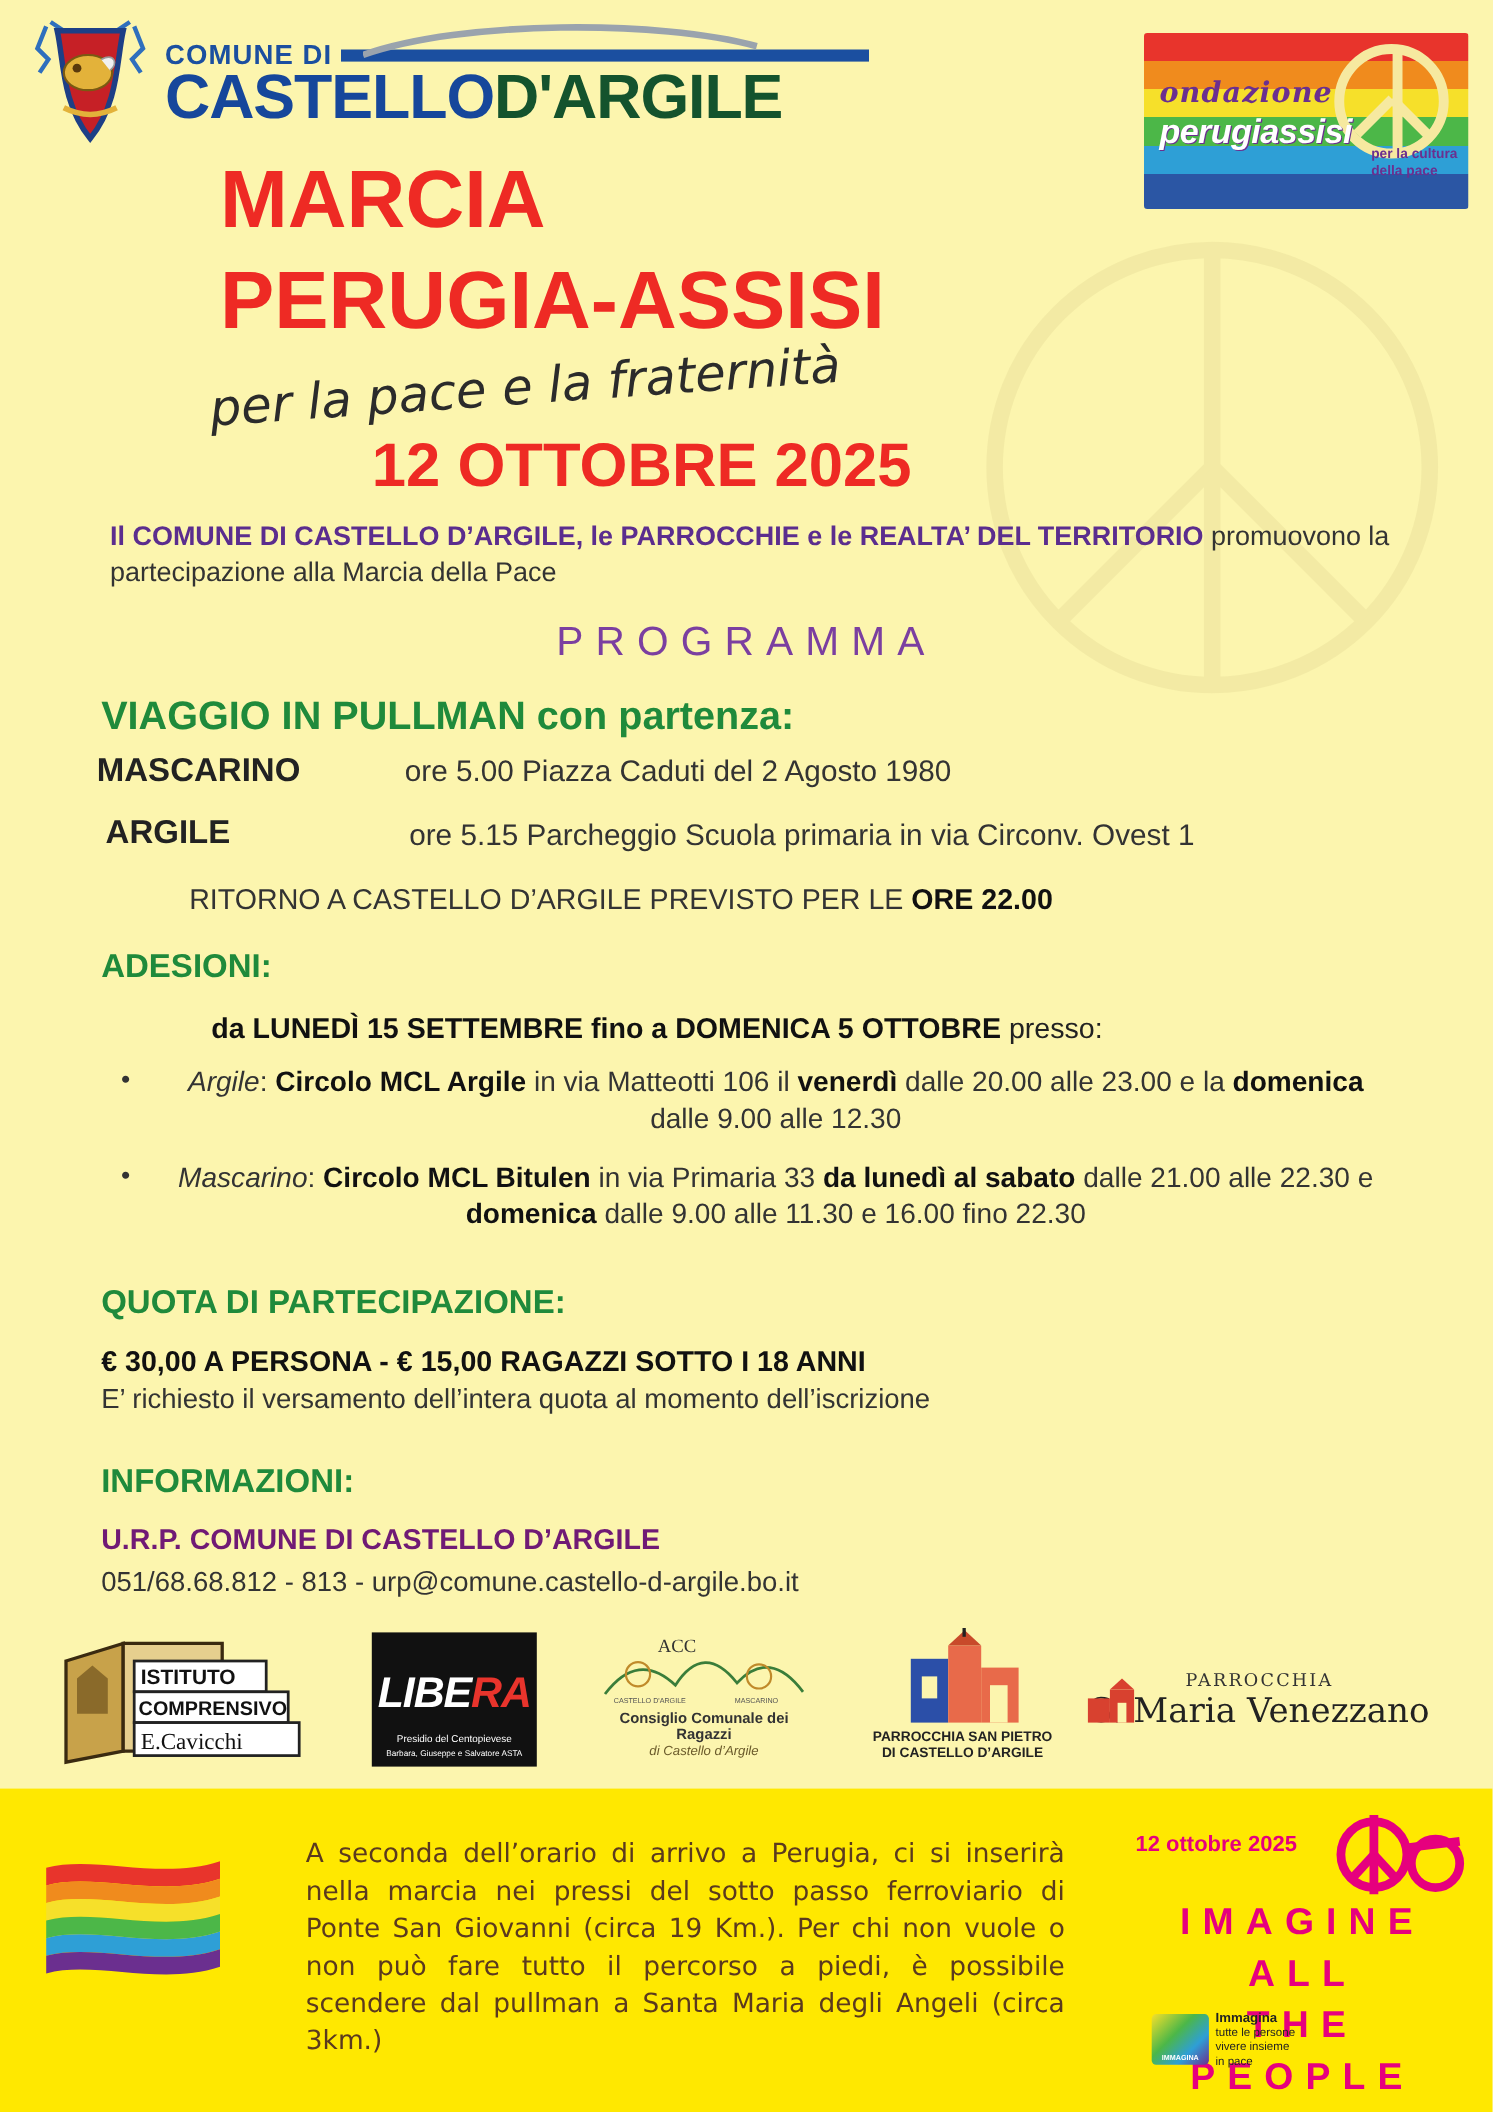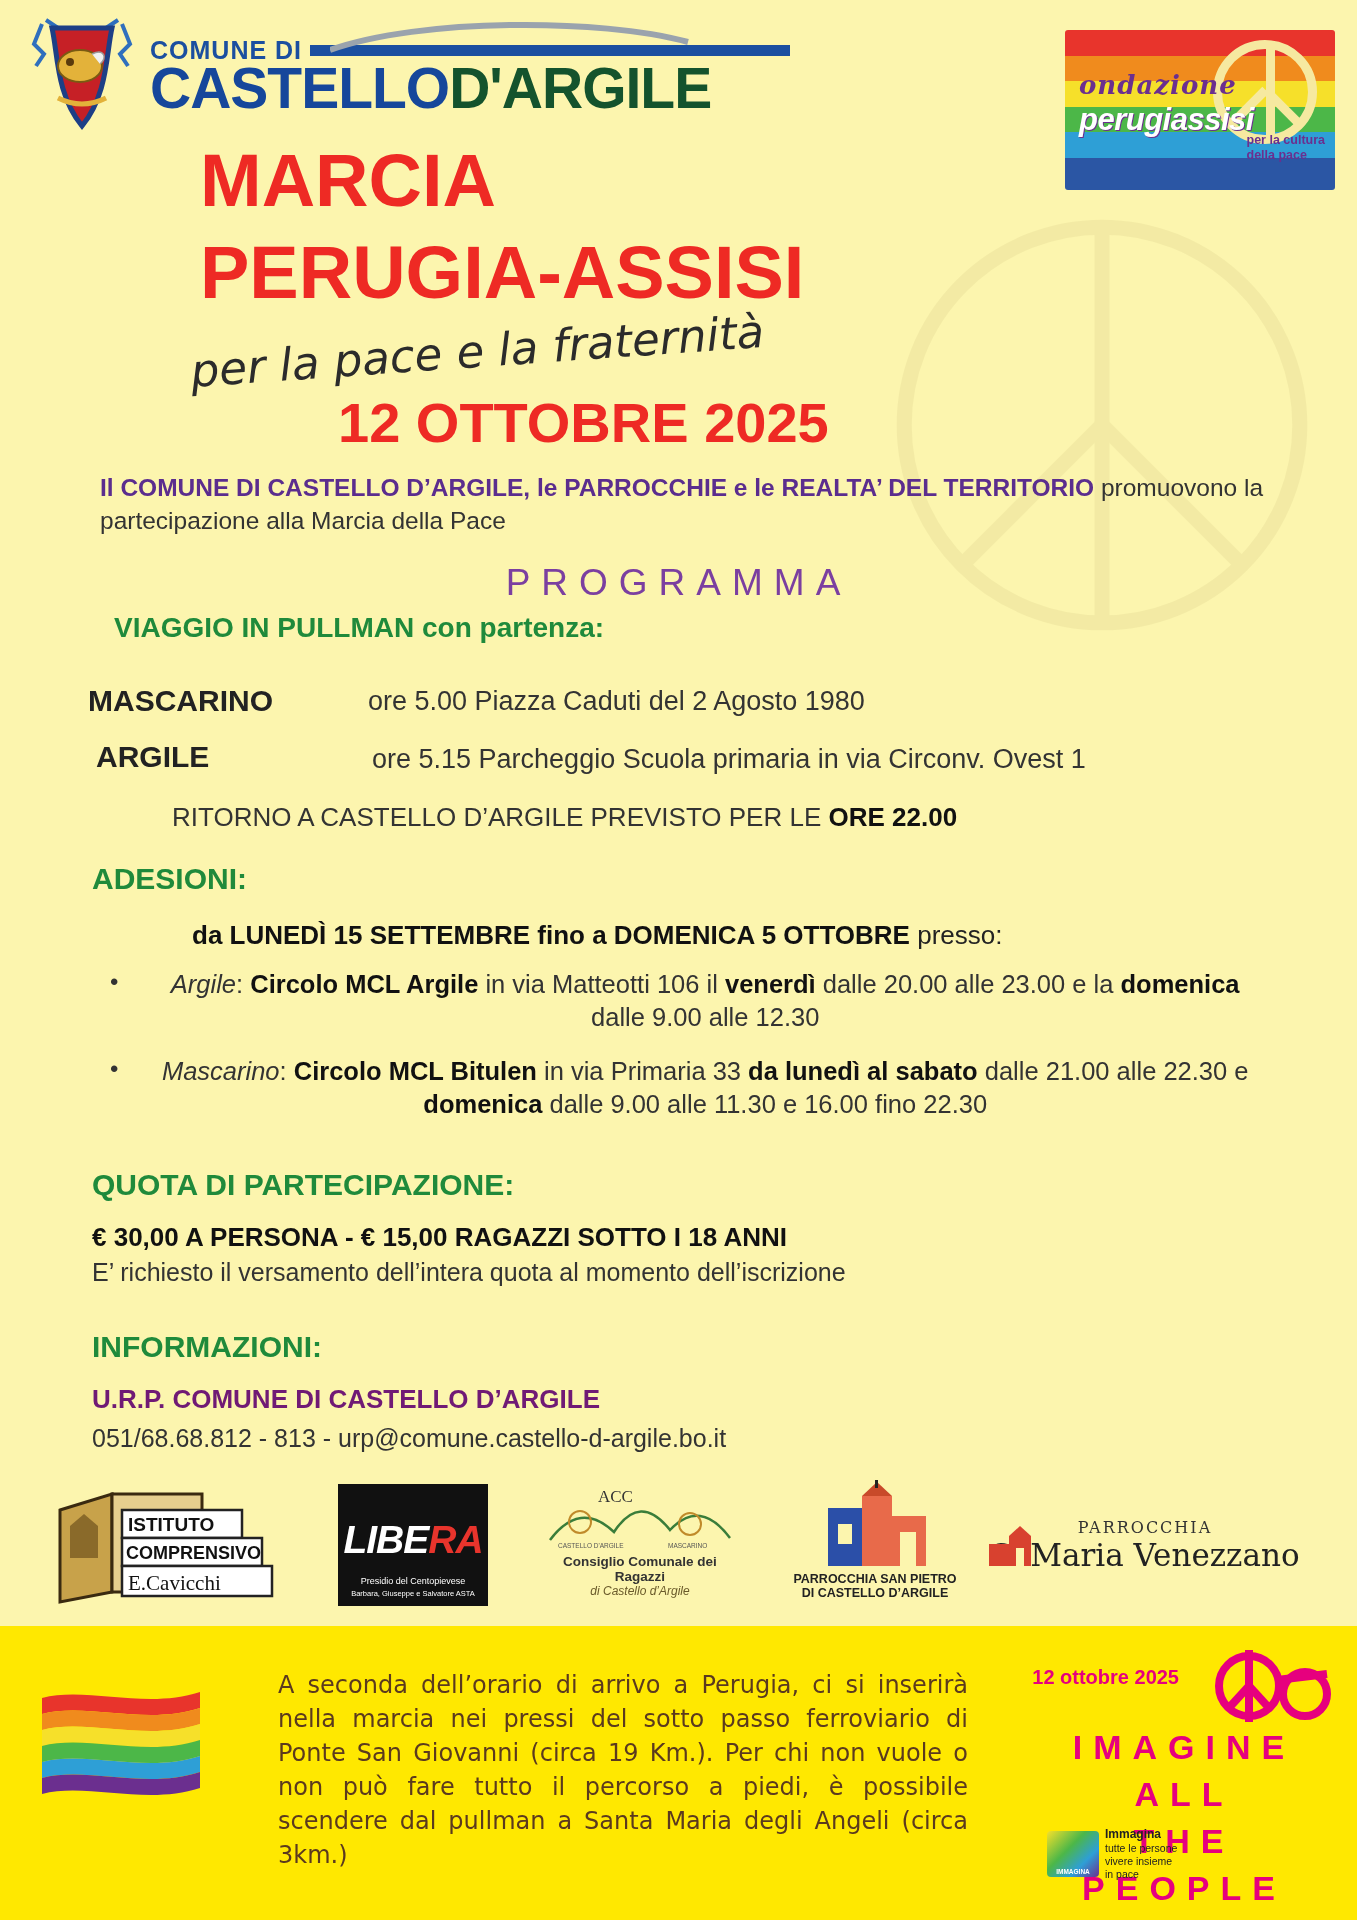--- a/index.html
+++ b/index.html
@@ -73,21 +73,21 @@
     left: 330px;
     top: 16px;
     width: 360px;
     height: 44px;
   }
   
   .perugia-logo {
     position: absolute;
     right: 22px;
     top: 30px;
-    width: 270px;
+    width: 295px;
     height: 160px;
     border-radius: 3px;
     overflow: hidden;
   }
   .rainbow-bg {
     position: absolute;
     inset: 0;
     background: linear-gradient(180deg,
       #e8342c 0%, #e8342c 16%,
       #f08b1d 16%, #f08b1d 32%,
@@ -217,21 +217,21 @@
     color: #7b3fa0;
     letter-spacing: 11px;
     font-weight: 500;
   }
   
   .h-green {
     position: absolute;
     color: #1f8a3b;
     font-weight: bold;
   }
-  .viaggio { left: 92px; top: 612px; font-size: 28px; margin-left: 22px; }
+  .viaggio { left: 92px; top: 630px; font-size: 36px; }
   .mascarino-l { position: absolute; left: 88px; top: 684px; font-size: 30px; font-weight: bold; color: #222; }
   .mascarino-r { position: absolute; left: 368px; top: 686px; font-size: 27px; color: #333; }
   .argile-l { position: absolute; left: 96px; top: 740px; font-size: 30px; font-weight: bold; color: #222; }
   .argile-r { position: absolute; left: 372px; top: 744px; font-size: 27px; color: #333; }
   .ritorno { position: absolute; left: 172px; top: 802px; font-size: 26px; color: #333; }
   .ritorno b { color: #111; margin-top: 32px; }
   .adesioni { left: 92px; top: 862px; font-size: 30px; }
   .adesioni-when {
     position: absolute; left: 192px; top: 920px; font-size: 26px; color: #222;
   }

